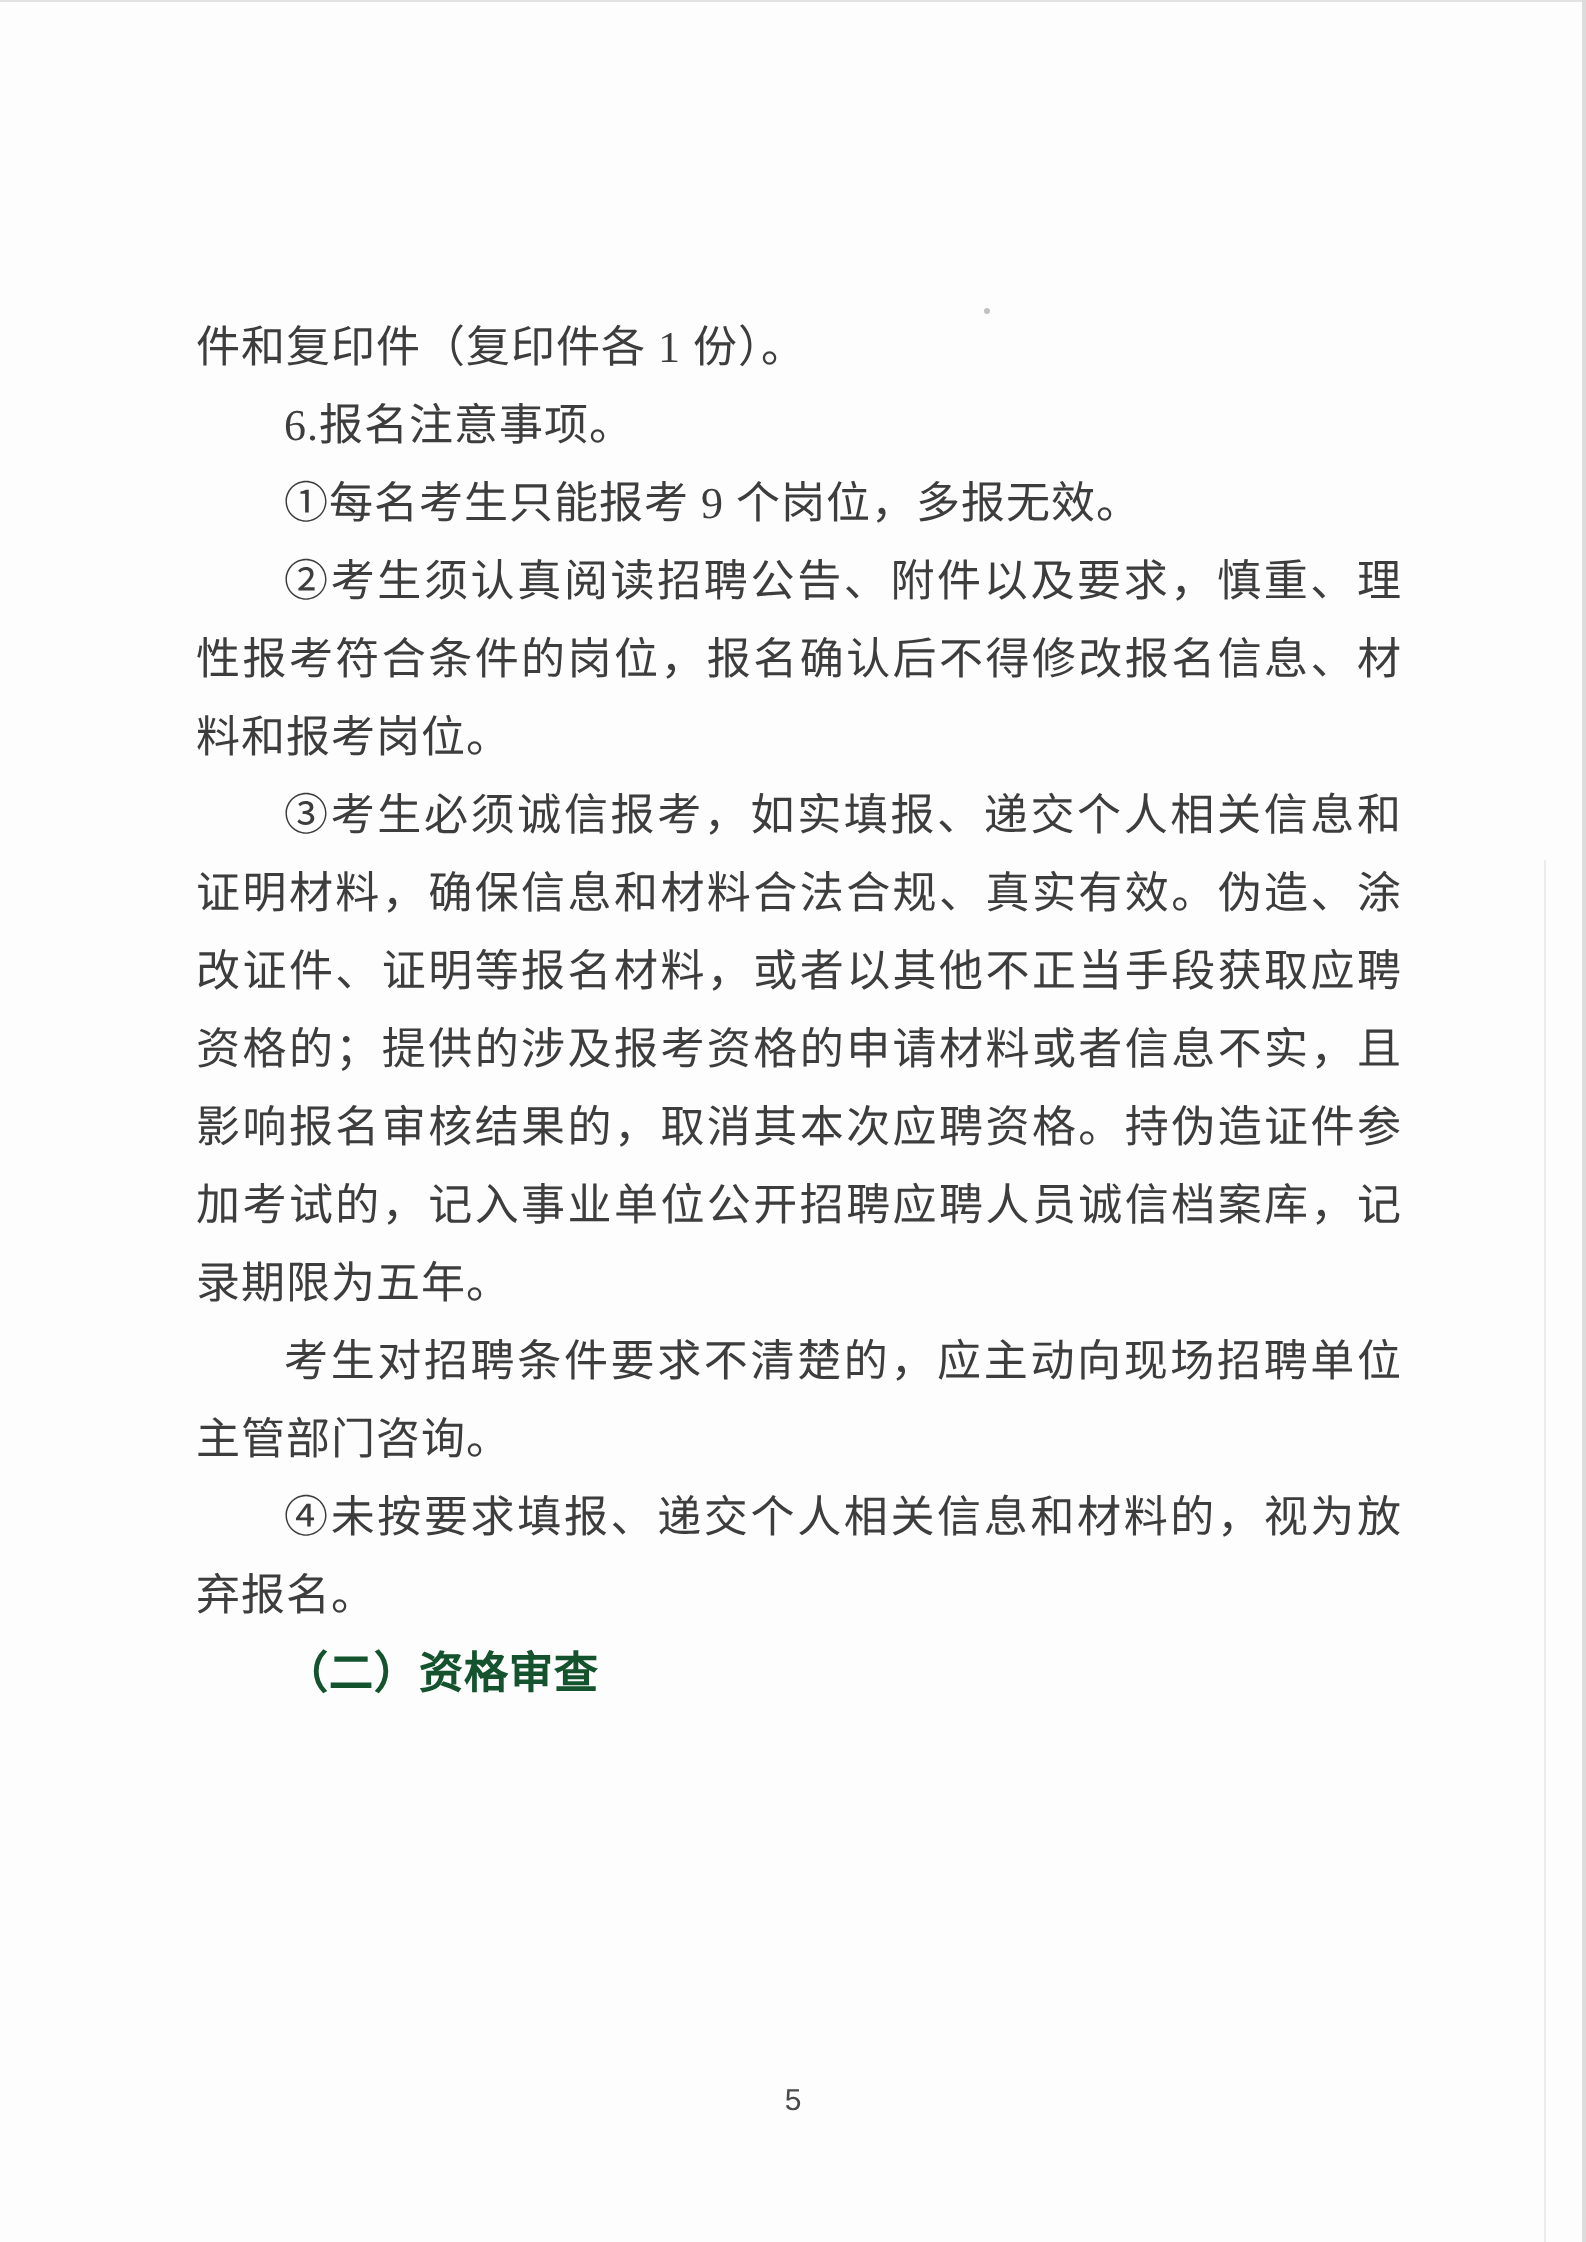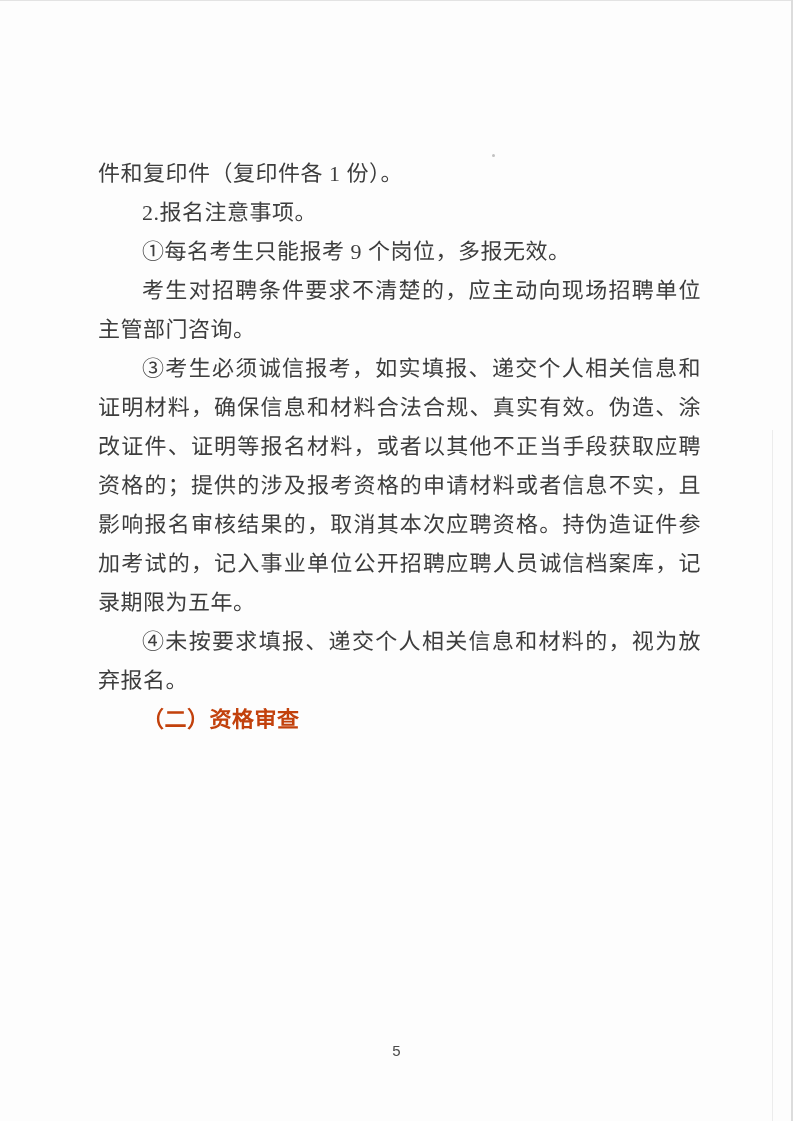--- a/index.html
+++ b/index.html
@@ -58,21 +58,21 @@
     padding: 0;
     font-size: 22px;
     line-height: 39px;
     letter-spacing: 0.5px;
     text-align: justify;
     text-justify: inter-ideograph;
     color: #3d3d3d;
     word-break: break-all;
   }
   .content p.indent { text-indent: 2em; }
-  .content p.bold { font-weight: bold; color: #c2410c; }
+  .content p.bold { font-weight: bold; color: #14532d; }
   .footer {
     position: absolute;
     top: 1042px;
     left: 0;
     width: 100%;
     text-align: center;
     font-size: 15px;
     color: #4a4a4a;
     font-family: "Liberation Sans", "DejaVu Sans", sans-serif;
   }
@@ -81,22 +81,23 @@
 <body>
 
 <div class="page">
   <div class="scan-edge-top"></div>
   <div class="scan-edge-right"></div>
   <div class="scan-line-faint"></div>
   <div class="speckle"></div>
 
   <div class="content" id="content">
       <p class="">件和复印件（复印件各 1 份）。</p>
-      <p class="indent">2.报名注意事项。</p>
+      <p class="indent">6.报名注意事项。</p>
       <p class="indent">①每名考生只能报考 9 个岗位，多报无效。</p>
+      <p class="indent">②考生须认真阅读招聘公告、附件以及要求，慎重、理性报考符合条件的岗位，报名确认后不得修改报名信息、材料和报考岗位。</p>
+      <p class="indent">③考生必须诚信报考，如实填报、递交个人相关信息和证明材料，确保信息和材料合法合规、真实有效。伪造、涂改证件、证明等报名材料，或者以其他不正当手段获取应聘资格的；提供的涉及报考资格的申请材料或者信息不实，且影响报名审核结果的，取消其本次应聘资格。持伪造证件参加考试的，记入事业单位公开招聘应聘人员诚信档案库，记录期限为五年。</p>
       <p class="indent">考生对招聘条件要求不清楚的，应主动向现场招聘单位主管部门咨询。</p>
-      <p class="indent">③考生必须诚信报考，如实填报、递交个人相关信息和证明材料，确保信息和材料合法合规、真实有效。伪造、涂改证件、证明等报名材料，或者以其他不正当手段获取应聘资格的；提供的涉及报考资格的申请材料或者信息不实，且影响报名审核结果的，取消其本次应聘资格。持伪造证件参加考试的，记入事业单位公开招聘应聘人员诚信档案库，记录期限为五年。</p>
       <p class="indent">④未按要求填报、递交个人相关信息和材料的，视为放弃报名。</p>
       <p class="indent bold">（二）资格审查</p>
     </div>
 
   <div class="footer">5</div>
 </div>
 
 </body></html>

